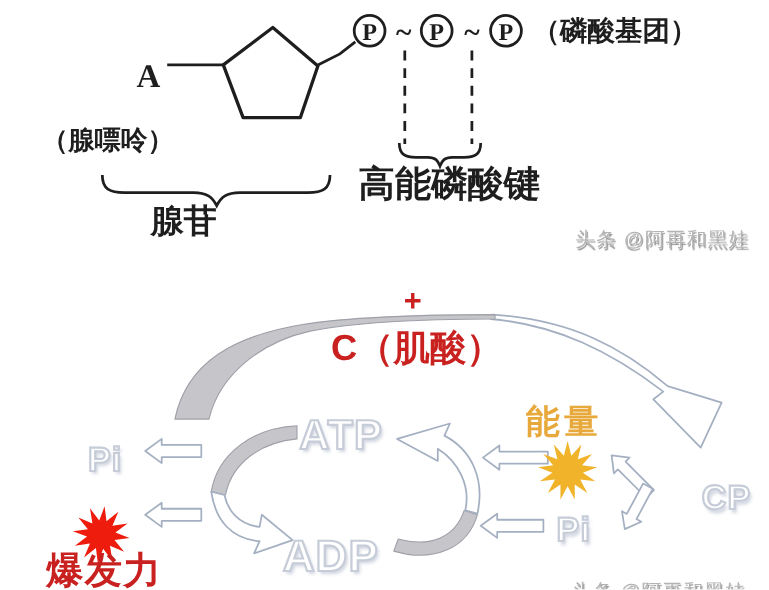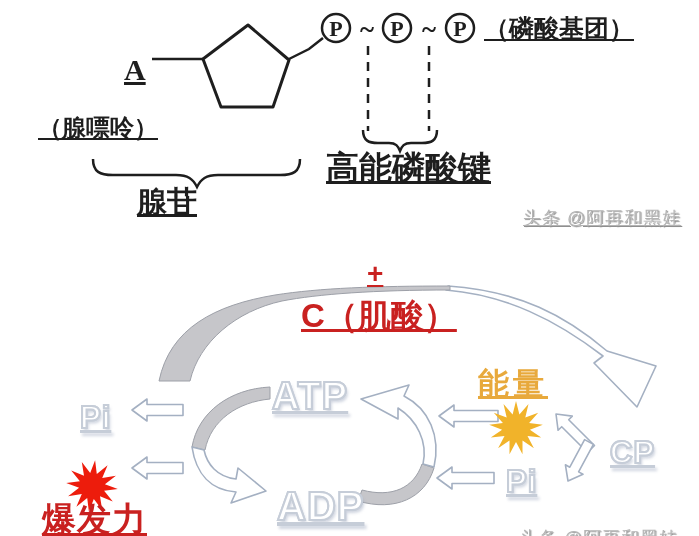--- a/index.html
+++ b/index.html
@@ -1,19 +1,19 @@
 <!DOCTYPE html>
 <html style="--ink: #1e1e1e; --red: #c92120; --redBurst: #ed1c0c; --gold: #e8a93c; --goldBurst: #f1b32a; --outline: #c6cdd8; --arrow: #a4b0c2; --ribbon: #c6c6ca; --ribbonEdge: #9da0a8; --wm: #b4b4b4;"><head>
 <meta charset="utf-8">
 <style>
   html,body{margin:0;padding:0;background:#fff;}
   .canvas{position:relative;width:699px;height:536px;background:#ffffff;overflow:hidden;
           font-family:"Liberation Sans",sans-serif;}
   .canvas svg{position:absolute;left:0;top:0;}
-  .t{position:absolute;line-height:1;white-space:nowrap;text-decoration:underline;}
+  .t{position:absolute;line-height:1;white-space:nowrap;}
   .serif{font-family:"Liberation Serif",serif;font-weight:bold;color:var(--ink);}
   .outline{font-weight:bold;color:#ffffff;-webkit-text-stroke:2px var(--outline);
            text-shadow:2px 3px 3px rgba(150,162,186,.45);letter-spacing:1px;}
   .red{color:var(--red);font-weight:bold;}
   .gold{color:var(--gold);font-weight:bold;}
   .wm{color:var(--wm);font-size:18px;letter-spacing:1px;
       text-shadow:-1px -1px 0 #ffffff,1px 1px 1px #8f8f8f;}
   .ink-line{stroke:var(--ink);fill:none;}
   .hollow{fill:#ffffff;stroke:var(--arrow);stroke-width:1.6;stroke-linejoin:round;}
   .ribbon{fill:var(--ribbon);stroke:var(--ribbonEdge);stroke-width:1;stroke-linejoin:round;}
@@ -69,20 +69,20 @@
   <div class="t serif" style="left:484px;top:16px;font-size:25px;">（磷酸基团）</div>
   <div class="t serif" style="left:326px;top:152px;font-size:33px;">高能磷酸键</div>
 
   <div class="t wm" style="left:523px;top:209px;">头条 @阿再和黑娃</div>
   <div class="t wm" style="left:520px;top:529px;">头条 @阿再和黑娃</div>
 
   <div class="t red" style="left:367px;top:260px;font-size:28px;">+</div>
   <div class="t red" style="left:301px;top:299px;font-size:33px;">C（肌酸）</div>
 
   <div class="t outline" style="left:272px;top:377px;font-size:38px;">ATP</div>
-  <div class="t outline" style="left:257px;top:486px;font-size:40px;margin-left:20px;">ADP</div>
+  <div class="t outline" style="left:257px;top:486px;font-size:40px;">ADP</div>
   <div class="t outline" style="left:80px;top:402px;font-size:31px;">Pi</div>
   <div class="t outline" style="left:506px;top:466px;font-size:31px;">Pi</div>
-  <div class="t outline" style="left:610px;top:437px;font-size:31px;">CP</div>
+  <div class="t outline" style="left:638px;top:437px;font-size:31px;">CP</div>
 
   <div class="t gold" style="left:478px;top:368px;font-size:31px;letter-spacing:4px;">能量</div>
   <div class="t red" style="left:42px;top:502px;font-size:34px;letter-spacing:1px;">爆发力</div>
 </div>
 
 </body></html>

